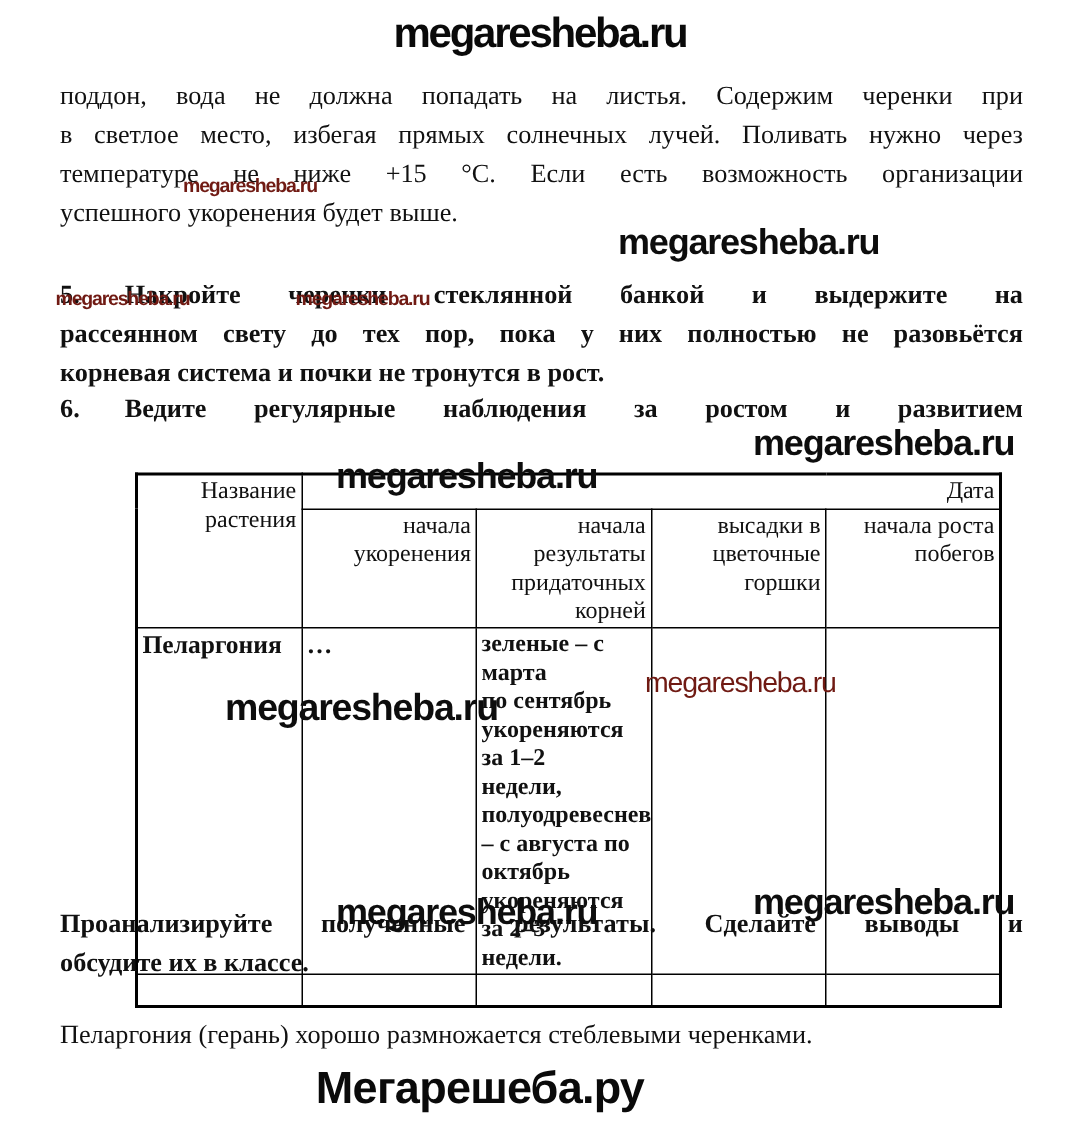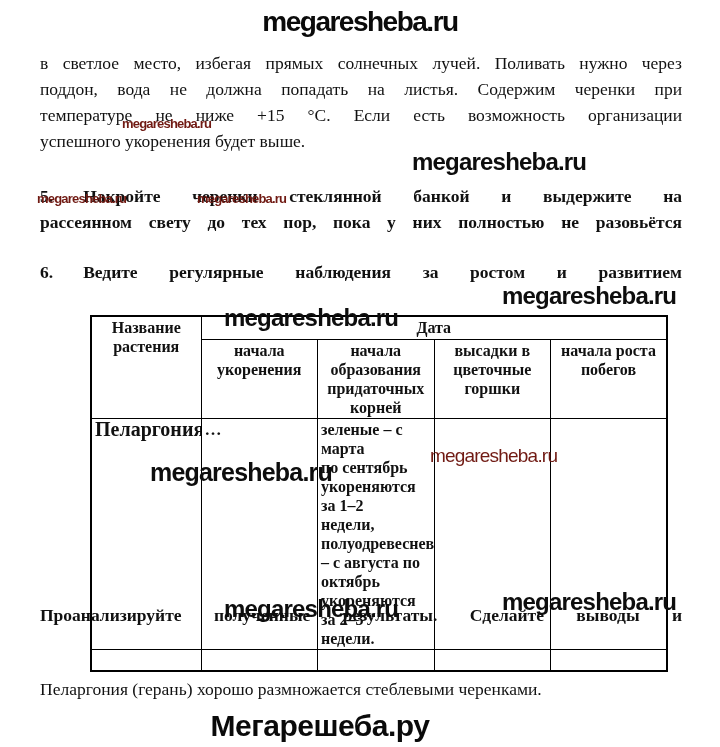--- a/index.html
+++ b/index.html
@@ -42,26 +42,26 @@
     vertical-align:top;
     padding:1px 3px;
     overflow:hidden;
   }
   table.obs { border:2px solid #000; }
   td.c-plant  { width:110px; }
   td.c-root   { width:88px;margin-left:41px;  }
   td.c-adv    { width:198px; }
   td.c-pot    { width:101px; }
   td.c-shoot  { width:81px;margin-left:10px;  }
-  .hdr { font-weight:700; text-align:center; }
+  .hdr { font-weight:400; text-align:right; }
   .hr1 td { height:23px; vertical-align:top; }
   .hr2 td { height:57px; }
   .br1 td { height:170px; }
   .br2 td { height:22px; }
-  td.cell-plant { font-weight:700; font-size:20px; padding-left:6px; }
+  td.cell-plant { font-weight:700; font-size:17px; padding-left:6px; }
   td.cell-dots  { font-weight:700; font-size:17px; padding-left:8px; }
   td.cell-adv   { font-weight:700; white-space:pre-line; padding-left:6px; line-height:19px; }
 
   .site-footer {
     position:absolute; top:709px; left:0; width:640px;
     text-align:center;
     font-family:"Liberation Sans", sans-serif;
     font-weight:700; font-size:30px; letter-spacing:-0.5px;
     color:#0a0a0a;
   }
@@ -73,44 +73,45 @@
     white-space:nowrap;
     line-height:1;
   }
 </style>
 </head>
 <body>
 
 <div class="site-header">megaresheba.ru</div>
 
 <div class="textblock" id="para1">
+  <div class="jl">поддон, вода не должна попадать на листья. Содержим черенки при</div>
   <div class="jl">в светлое место, избегая прямых солнечных лучей. Поливать нужно через</div>
-  <div class="jl">поддон, вода не должна попадать на листья. Содержим черенки при</div>
   <div class="jl">температуре не ниже +15 °С. Если есть возможность организации</div>
   <div class="ll">успешного укоренения будет выше.</div>
 </div>
 
 <div class="textblock" id="item5">
   <div class="jl"><span class="num">5.</span><span class="tabsp"></span><span>Накройте черенки стеклянной банкой и выдержите на</span></div>
   <div class="jl">рассеянном свету до тех пор, пока у них полностью не разовьётся</div>
+  <div class="ll">корневая система и почки не тронутся в рост.</div>
 </div>
 
 <div class="textblock" id="item6">
   <div class="jl"><span class="num">6.</span><span class="tabsp"></span><span>Ведите регулярные наблюдения за ростом и развитием</span></div>
 </div>
 
 <table class="obs">
   <tbody>
       <tr class="hr1">
     <td class="c-plant hdr" rowspan="2">Название растения</td>
     <td class="hdr" colspan="4">Дата</td>
   </tr>
   <tr class="hr2">
     <td class="c-root hdr">начала укоренения</td>
-    <td class="c-adv hdr">начала образования придаточных корней</td>
+    <td class="c-adv hdr">начала результаты придаточных корней</td>
     <td class="c-pot hdr">высадки в цветочные горшки</td>
     <td class="c-shoot hdr">начала роста побегов</td>
   </tr>
   <tr class="br1">
     <td class="c-plant cell-plant">Пеларгония</td>
     <td class="c-root cell-dots">…</td>
     <td class="c-adv cell-adv">зеленые – с марта
 по сентябрь
 укореняются за 1–2
 недели,
@@ -127,20 +128,21 @@
     <td class="c-root"></td>
     <td class="c-adv"></td>
     <td class="c-pot"></td>
     <td class="c-shoot"></td>
   </tr>
 </tbody>
   </table>
 
 <div class="textblock" id="closing">
   <div class="jl">Проанализируйте полученные результаты. Сделайте выводы и</div>
+  <div class="ll">обсудите их в классе.</div>
 </div>
 
 <div class="textblock" id="note">
   <div class="ll">Пеларгония (герань) хорошо размножается стеблевыми черенками.</div>
 </div>
 
 <div class="site-footer">Мегарешеба.ру</div>
 
 <div id="watermark-layer">
     <span class="wm" style="left: 122px; top: 117px; font-size: 13px; font-weight: 700; color: rgb(112, 26, 19);">megaresheba.ru</span>

